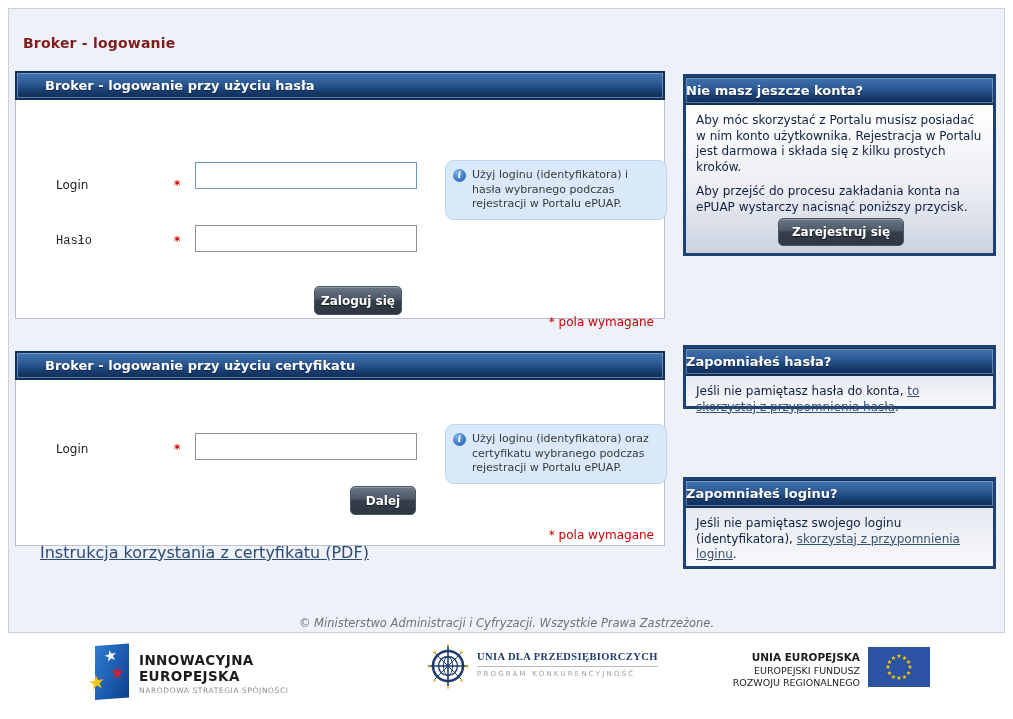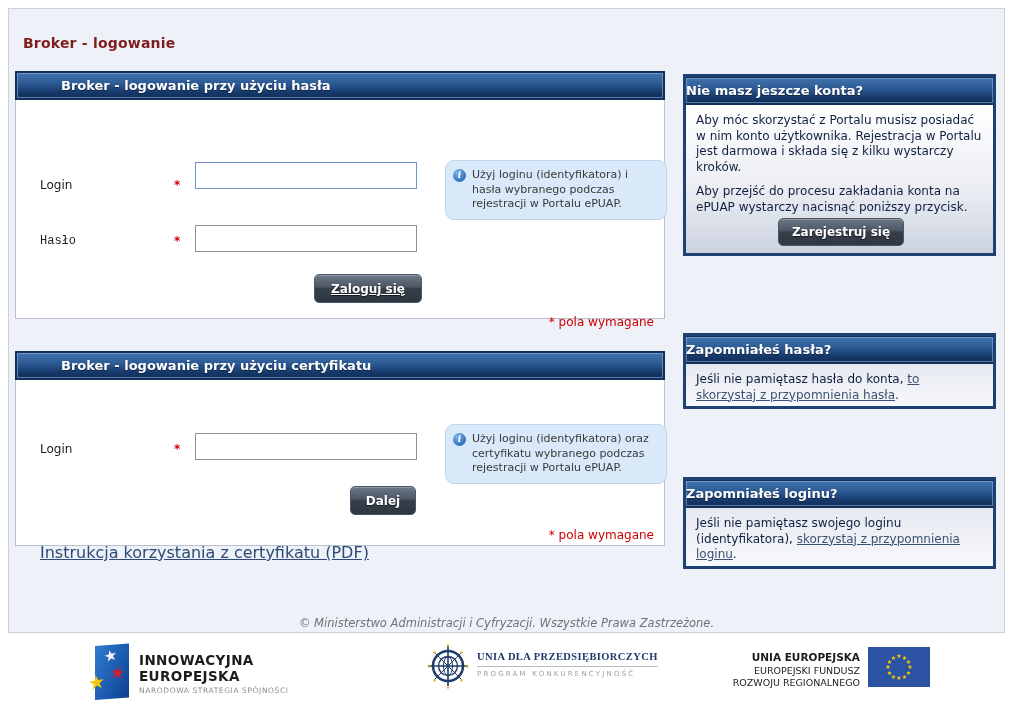--- a/index.html
+++ b/index.html
@@ -21,38 +21,38 @@
     position:absolute; left:0; top:0; right:0; height:29px;
     background:linear-gradient(180deg,#4273ab 0%,#2d5b96 40%,#16396a 78%,#102f5a 100%);
     border:2px solid #112f58;
     box-shadow:inset 0 0 0 1px rgba(150,180,220,.55);
     display:flex; align-items:center;
   }
   .hdr span { color:#ffffff; font-weight:bold; font-size:13px; text-shadow:0 1px 1px rgba(0,0,0,.45); white-space:nowrap; }
 
   
   .panelL { position:absolute; }
-  .panelL .hdr span { padding-left:28px;margin-left:16px; }
+  .panelL .hdr span { padding-left:28px; }
   .panelL .body {
     position:absolute; left:0; top:29px; right:0; bottom:0;
     background:#ffffff; border:1px solid #b9c1cd; border-top:none;
   }
 
   
   .panelR { position:absolute; border:3px solid #1c4172; background:#ffffff; }
   .panelR .hdr { position:relative; height:28px; border-width:1px 0 2px 0; }
   .panelR .hdr span { }
   .panelR .bodyR {
     position:absolute; left:0; right:0; top:28px; bottom:0;
     background:linear-gradient(180deg,#ffffff 0%,#eceef4 55%,#ccd3df 100%);
     padding:8px 10px; font-size:12px; color:#10203f; line-height:1.3;
   }
   .panelR.flat .bodyR { background:linear-gradient(180deg,#e6e9f1 0%,#f7f8fb 100%); }
 
-  .form-label { position:absolute; font-size:12px; color:#222; }
+  .form-label { position:absolute; font-size:12px; color:#222;margin-left:16px; }
   .req { color:#cc0000; font-weight:bold; font-size:12px; position:absolute; }
   .txt {
     position:absolute; width:222px; height:27px; background:#fff;
     border:1px solid #8f9094; font-size:12px; padding:0 5px; color:#222;
   }
   .txt.focus { border:1px solid #6f96c9; }
 
   .infobox {
     position:absolute; background:#d9e9f9; border:1px solid #c0d8ef;
     border-radius:9px; padding:7px 8px 7px 26px; font-size:11px; color:#3a3a3a; line-height:1.32;
@@ -130,21 +130,21 @@
         <input class="txt focus" style="left: 179px; top: 62px;" type="text" value="">
         <label class="form-label" style="left:24px; top:134px;font-family:Liberation Mono, monospace;">Hasło</label>
         <span class="req" style="left:158px; top:134px;">*</span>
         <input class="txt" style="left: 179px; top: 125px;" type="password" value="">
 
         <div class="infobox" style="left:429px; top:60px; width:222px;">
           <span class="info-ic">i</span>
           <span>Użyj loginu (identyfikatora) i hasła wybranego podczas rejestracji w Portalu ePUAP.</span>
         </div>
 
-        <button class="btn" style="left:298px; top:174px; width:108px;text-decoration:underline;">Zaloguj się</button>
+        <button class="btn" style="left:298px; top:186px; width:88px;">Zaloguj się</button>
 
         <div class="note" style="right:10px; top:215px;">* pola wymagane</div>
       </div>
     </section>
 
     <section class="panelL" style="left:6px; top:342px; width:650px; height:195px;">
       <div class="hdr">
         <span>Broker - logowanie przy użyciu certyfikatu</span>
       </div>
       <div class="body">
@@ -163,27 +163,27 @@
 
         <a class="lnk-pdf" style="left:24px; top:163px;">Instrukcja korzystania z certyfikatu (PDF)</a>
       </div>
     </section>
 
     <aside class="panelR" style="left:674px; top:65px; width:313px; height:182px;">
       <div class="hdr">
         <span>Nie masz jeszcze konta?</span>
       </div>
       <div class="bodyR">
-        <p class="para">Aby móc skorzystać z Portalu musisz posiadać w nim konto użytkownika. Rejestracja w Portalu jest darmowa i składa się z kilku wystarczy kroków.</p>
+        <p class="para">Aby móc skorzystać z Portalu musisz posiadać w nim konto użytkownika. Rejestracja w Portalu jest darmowa i składa się z kilku prostych kroków.</p>
         <p class="para">Aby przejść do procesu zakładania konta na ePUAP wystarczy nacisnąć poniższy przycisk.</p>
         <button class="btn" style="left:92px; top:113px; width:126px; height:28px;">Zarejestruj się</button>
       </div>
     </aside>
 
-    <aside class="panelR flat" style="left:674px; top:324px; width:313px; height:76px;">
+    <aside class="panelR flat" style="left:674px; top:336px; width:313px; height:64px;">
       <div class="hdr">
         <span>Zapomniałeś hasła?</span>
       </div>
       <div class="bodyR">
         <span>Jeśli nie pamiętasz hasła do konta, </span><a class="lnk">to skorzystaj z przypomnienia hasła</a><span>.</span>
       </div>
     </aside>
 
     <aside class="panelR flat" style="left:674px; top:468px; width:313px; height:92px;">
       <div class="hdr">

